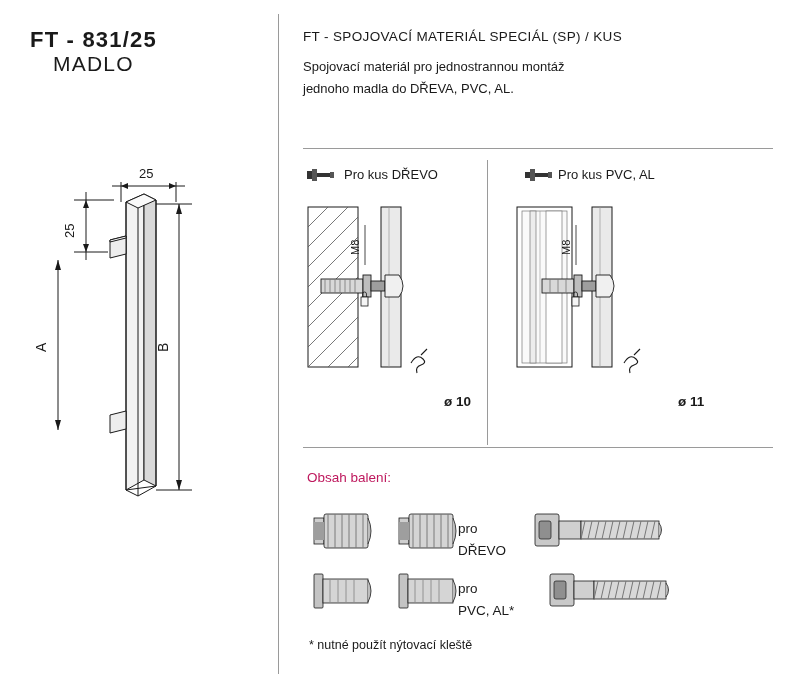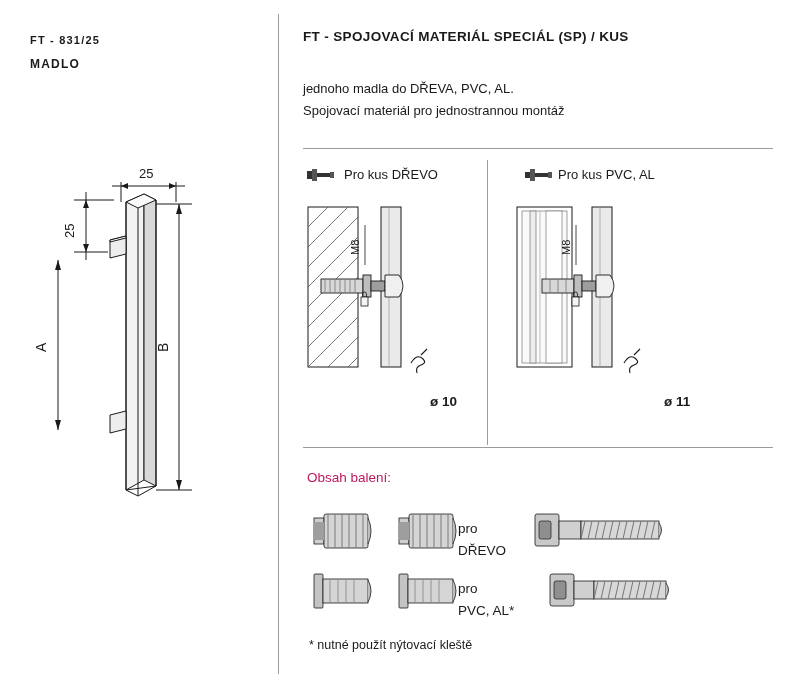--- a/index.html
+++ b/index.html
@@ -10,32 +10,33 @@
     font-family: "Liberation Sans", sans-serif;
     color: #1a1a1a;
     position: relative;
     overflow: hidden;
   }
   .page { position: absolute; inset: 0; }
 
   
   .title-block { position: absolute; left: 30px; top: 28px; }
   .title-line1 {
-    font-size: 11px; font-weight: bold; letter-spacing: 1.2px;
+    font-size: 22px; font-weight: bold; letter-spacing: 1.2px;
     line-height: 24px;
   }
   .title-line2 {
-    font-size: 12px; font-weight: bold; letter-spacing: 1.2px;
+    font-size: 21px; font-weight: normal; letter-spacing: 1.2px;
     line-height: 24px;
+    text-align: center;
   }
 
   .head-right { position: absolute; left: 303px; top: 28px; width: 470px; }
   .head-title {
-    font-size: 13.5px; font-weight: bold; letter-spacing: .35px;
-    line-height: 18px; margin-bottom: 32px;
+    font-size: 13.5px; font-weight: normal; letter-spacing: .35px;
+    line-height: 18px; margin-bottom: 10px;
   }
   .head-sub {
     font-size: 13px; line-height: 22px; color: #1a1a1a;
   }
 
   
   .v-divider {
     position: absolute; left: 278px; top: 14px; width: 1px; height: 660px;
     background: #9a9a9a;
   }
@@ -59,21 +60,21 @@
   .sec-label {
     position: absolute; font-size: 13px; color: #1a1a1a; text-align: right;
   }
   .sec-label.wood { left: 344px; top: 167px; }
   .sec-label.pvc  { left: 558px; top: 167px; }
 
   .mini-icon { position: absolute; }
   .mini-icon.wood { left: 307px; top: 168px; }
   .mini-icon.pvc  { left: 525px; top: 168px; }
 
-  .dia-label { position: absolute; font-size: 13.5px; font-weight: bold; }
+  .dia-label { position: absolute; font-size: 13.5px; font-weight: bold; margin-left: 14px; }
   .dia-label.d10 { left: 430px; top: 394px; }
   .dia-label.d11 { left: 664px; top: 394px; }
 
   .obsah {
     position: absolute; left: 307px; top: 470px;
     font-size: 13.5px; color: #be185d;
   }
   .pro-wood {
     position: absolute; left: 458px; top: 518px;
     font-size: 13.5px; line-height: 22px;
@@ -98,22 +99,22 @@
 <div class="page">
 
   <div class="title-block">
     <div class="title-line1">FT - 831/25</div>
     <div class="title-line2">MADLO</div>
   </div>
 
   <div class="head-right">
     <div class="head-title">FT - SPOJOVACÍ MATERIÁL SPECIÁL (SP) / KUS</div>
     <div class="head-sub">
+      <div>Spojovací materiál pro jednostrannou montáž</div>
       <div>jednoho madla do DŘEVA, PVC, AL.</div>
-      <div>Spojovací materiál pro jednostrannou montáž</div>
     </div>
   </div>
 
   <div class="v-divider"></div>
   <div class="h-divider"></div>
   <div class="v-divider-mid"></div>
   <div class="h-divider2"></div>
 
   <div class="left-draw">
     <svg width="250" height="360" viewBox="0 0 250 360">

